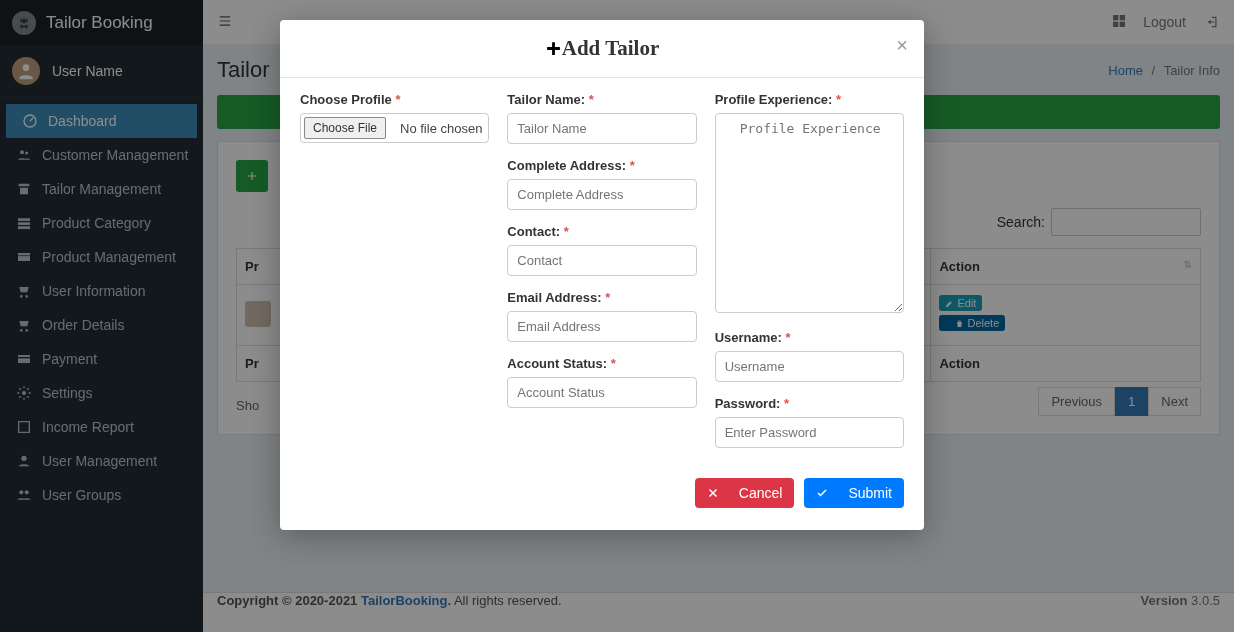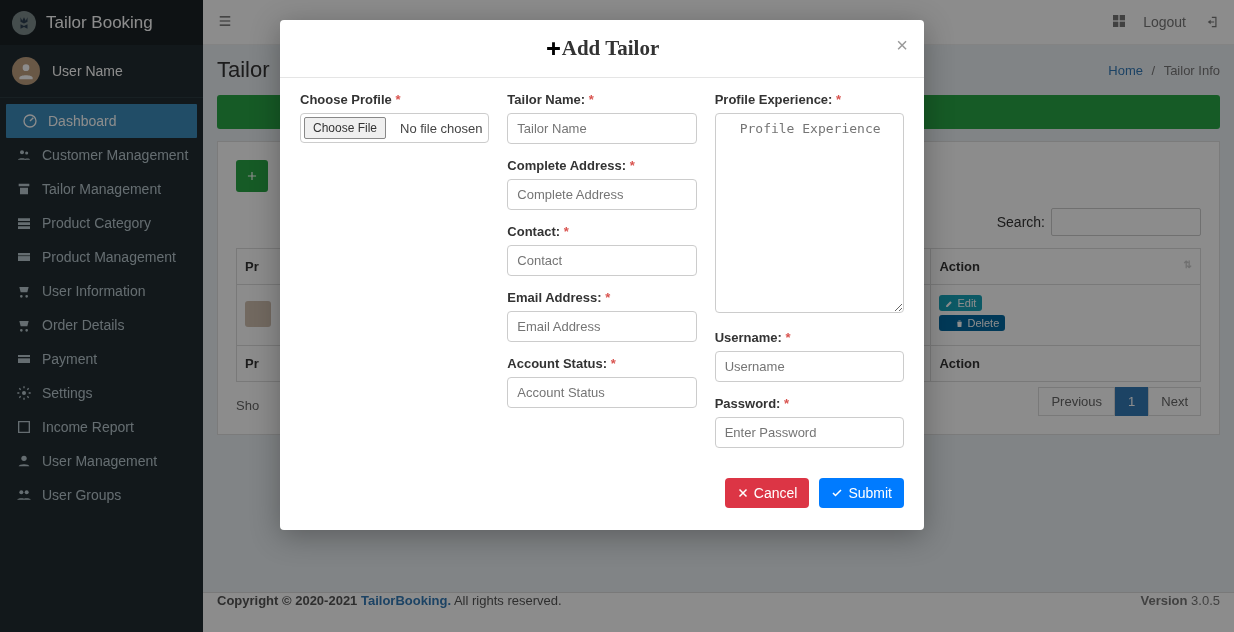--- a/index.html
+++ b/index.html
@@ -60,21 +60,21 @@
   .col{flex:1;min-width:0;}
   .fg{margin-bottom:14px;}
   .fg label{display:block;font-weight:700;font-size:13px;color:#333;margin-bottom:6px;}
   .req{color:#d9534f;font-weight:700;}
   .fg input, .fg textarea{width:100%;border:1px solid #ccc;border-radius:4px;padding:7px 9px;font-size:13px;color:#555;}
   .fg textarea{height:200px;resize:both;padding-left:24px;}
   .filewrap{display:flex;align-items:center;border:1px solid #ccc;border-radius:4px;padding:3px;gap:8px;}
   .filebtn{border:1px solid #888;background:#efefef;padding:3px 8px;font-size:12px;cursor:pointer;border-radius:2px;}
   .filetxt{margin-left:6px;font-size:13px;color:#444;}
   .modal-foot{padding:10px 20px 22px 20px;display:flex;justify-content:flex-end;gap:10px;}
-  .btn{display:inline-flex;align-items:center;gap:5px;border:none;border-radius:4px;padding:7px 12px;font-size:14px;cursor:pointer;color:#fff;}
+  .btn{display:inline-flex;align-items:center;gap:20px;border:none;border-radius:4px;padding:7px 12px;font-size:14px;cursor:pointer;color:#fff;}
   .btn svg{width:12px;height:12px;fill:#fff;}
   .btn-danger{background:#dc3545;}
   .btn-primary{background:#007bff;}
 </style>
 </head>
 <body>
 
 <div class="sidebar">
   <div class="brand">
     <span class="logo">

